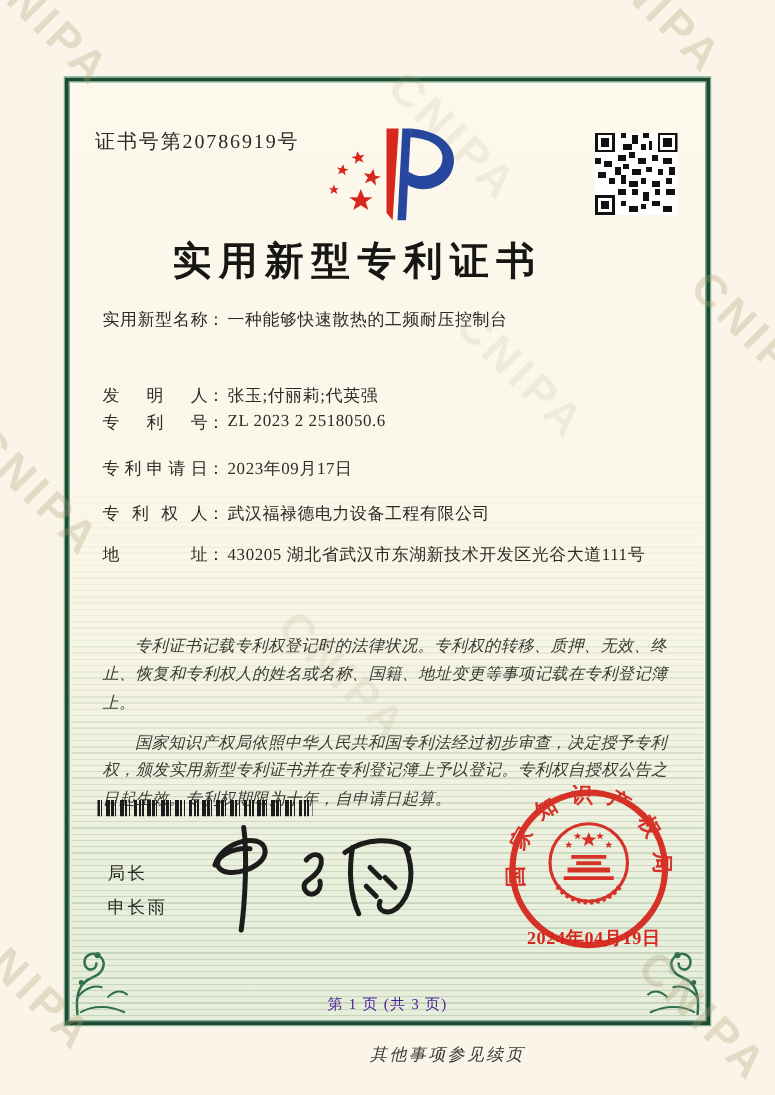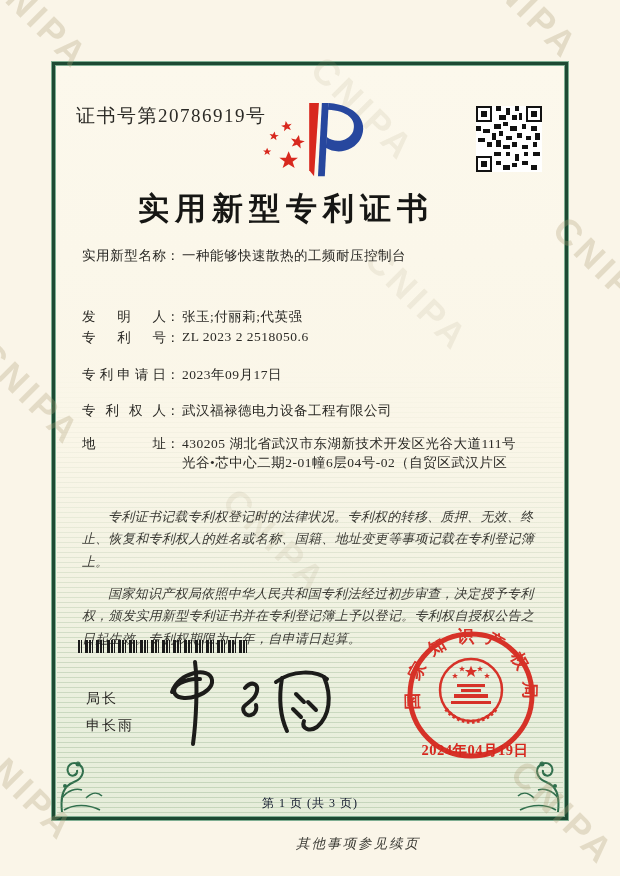--- a/index.html
+++ b/index.html
@@ -30,21 +30,21 @@
     background:linear-gradient(180deg,#fcf8ec 0%,#faf6e8 50%,#f2f2e2 70%,#e9efdd 86%,#e6edda 100%);
   }
   .waves{
     position:absolute;inset:2px;z-index:2;pointer-events:none;
     background:repeating-linear-gradient(180deg,rgba(110,150,105,.28) 0 1px,transparent 1px 5px);
     -webkit-mask-image:linear-gradient(180deg,transparent 0 40%,rgba(0,0,0,.35) 60%,rgba(0,0,0,.85) 78%,#000 100%);
             mask-image:linear-gradient(180deg,transparent 0 40%,rgba(0,0,0,.35) 60%,rgba(0,0,0,.85) 78%,#000 100%);
   }
   .content{position:absolute;inset:0;z-index:5;}
   
-  .certno{position:absolute;left:76px;top:103px;font-size:19px;letter-spacing:1.5px;}
+  .certno{position:absolute;left:76px;top:103px;font-size:16px;letter-spacing:1.5px;}
   .logo{position:absolute;left:258px;top:98px;width:118px;height:88px;}
   .qr{position:absolute;left:476px;top:106px;width:66px;height:66px;}
   .title{
     position:absolute;left:0;top:188px;width:572px;text-align:center;
     font-size:31px;font-weight:700;letter-spacing:6px;color:#161614;
   }
   
   .row{position:absolute;left:82px;width:470px;font-size:13.5px;white-space:nowrap;}
   .flabel{
     display:inline-block;width:84px;text-align:justify;text-align-last:justify;
@@ -72,21 +72,21 @@
   .seal{position:absolute;left:404px;top:628px;width:134px;height:134px;opacity:.95;}
   .sealdate{
     position:absolute;left:412px;top:741px;width:126px;text-align:center;z-index:6;
     color:var(--seal-red);font-size:14.5px;font-weight:700;letter-spacing:.5px;
   }
   .ornament{position:absolute;bottom:3px;width:46px;height:72px;}
   .ornament.left{left:3px;}
   .ornament.right{right:3px;transform:scaleX(-1);}
   .pagefoot{
     position:absolute;left:0;top:795px;width:620px;text-align:center;
-    font-size:12px;letter-spacing:1px;color:#0f172a;
+    font-size:12px;letter-spacing:1px;color:#4c1d95;
   }
   .endnote{
     position:absolute;left:0;top:835px;width:620px;text-align:center;
     font-size:13.5px;font-style:italic;letter-spacing:2px;color:#3a3a34;padding-left:48px;
   }
   
   .f-red{fill:var(--logo-red);} .f-blue{fill:var(--logo-blue);}
   .s-seal{stroke:var(--seal-red);fill:none;} .f-seal{fill:var(--seal-red);}
   .s-green{stroke:#2f6e4c;fill:none;}
 </style>
@@ -206,21 +206,20 @@
   </div>
   <div class="row" style="top:366px">
     <span class="flabel">专利申请日</span><span class="colon">：</span><span class="fvalue">2023年09月17日</span>
   </div>
   <div class="row" style="top:402px">
     <span class="flabel">专利权人</span><span class="colon">：</span><span class="fvalue">武汉福禄德电力设备工程有限公司</span>
   </div>
   <div class="row" style="top:435px">
     <span class="flabel">地址</span><span class="colon">：</span><span class="fvalue">430205 湖北省武汉市东湖新技术开发区光谷大道111号</span>
   </div>
-  <div class="addr2">光谷•芯中心二期2-01幢6层04号-02（自贸区武汉片区</div>
 
 
   <div class="paras">
     <p>专利证书记载专利权登记时的法律状况。专利权的转移、质押、无效、终止、恢复和专利权人的姓名或名称、国籍、地址变更等事项记载在专利登记簿上。</p>
     <p>国家知识产权局依照中华人民共和国专利法经过初步审查，决定授予专利权，颁发实用新型专利证书并在专利登记簿上予以登记。专利权自授权公告之日起生效。专利权期限为十年，自申请日起算。</p>
   </div>
 
   <div class="barcode"></div>
 
   <div class="signer t1">局长</div>

